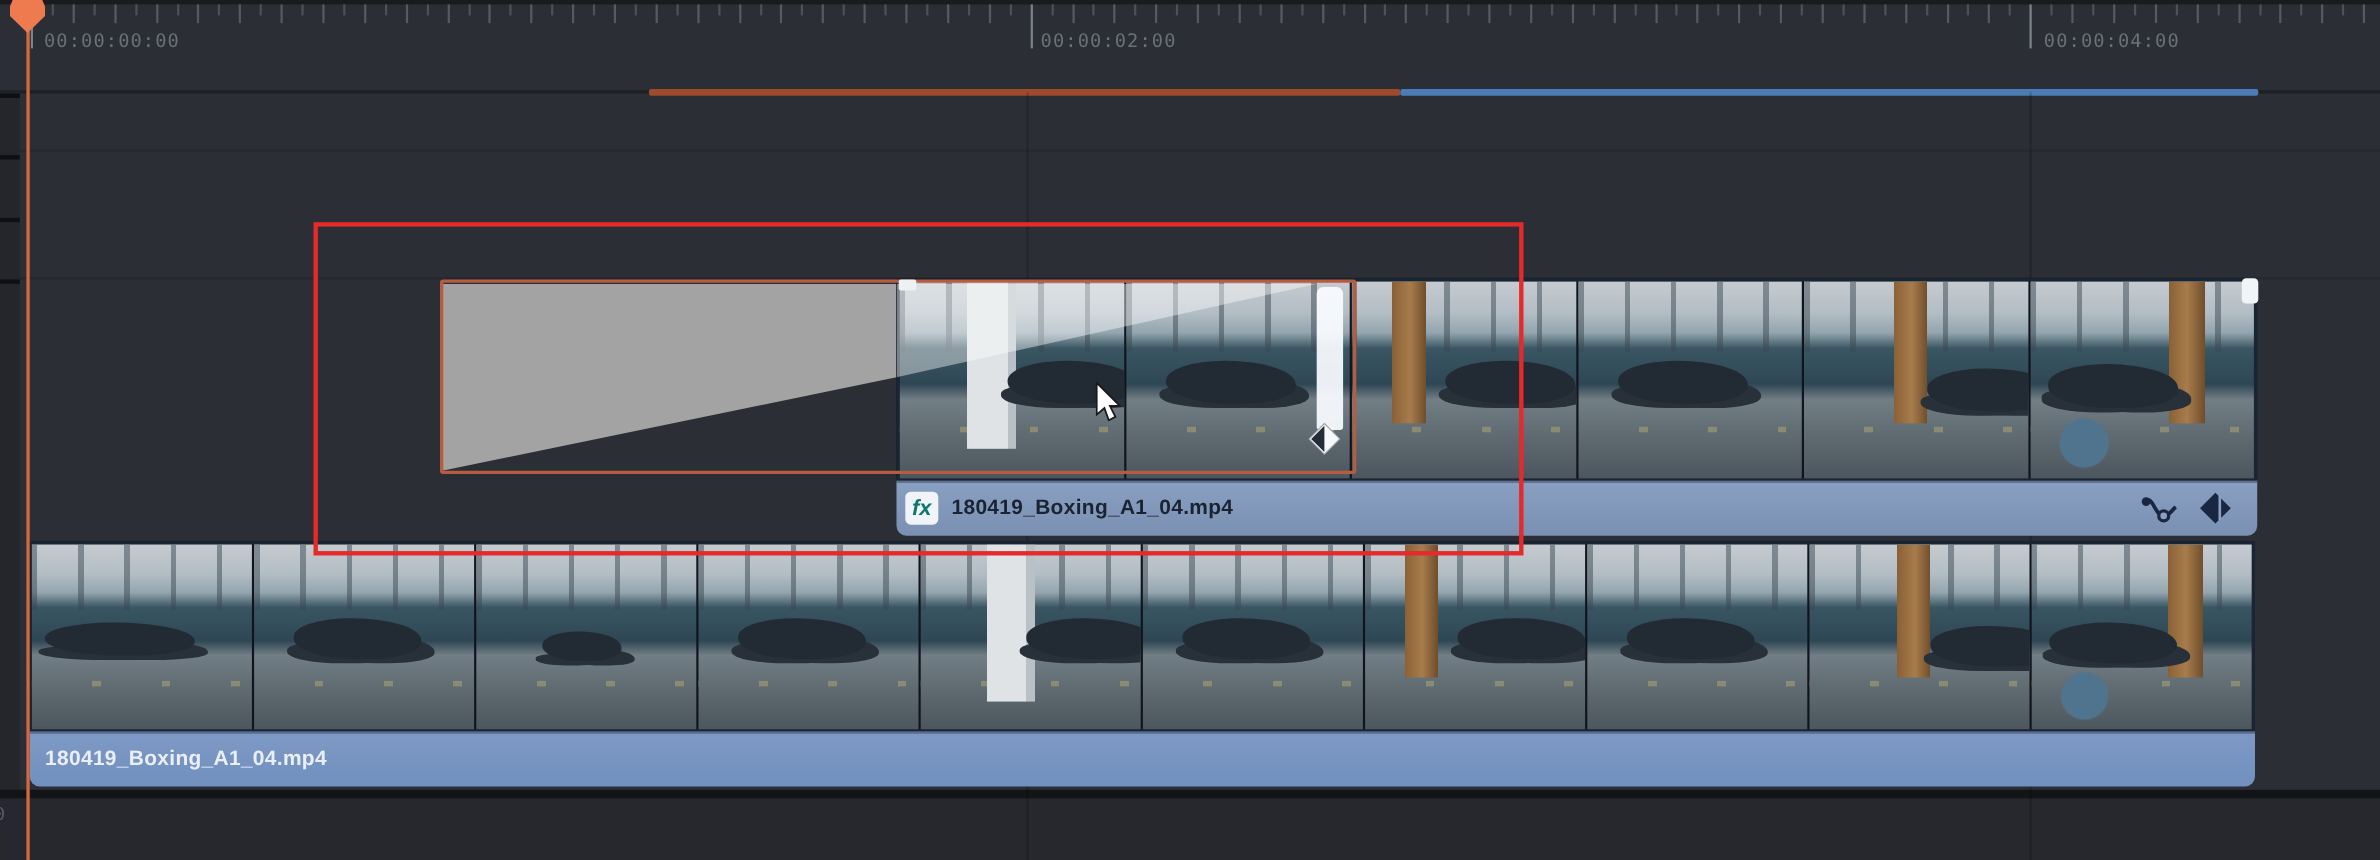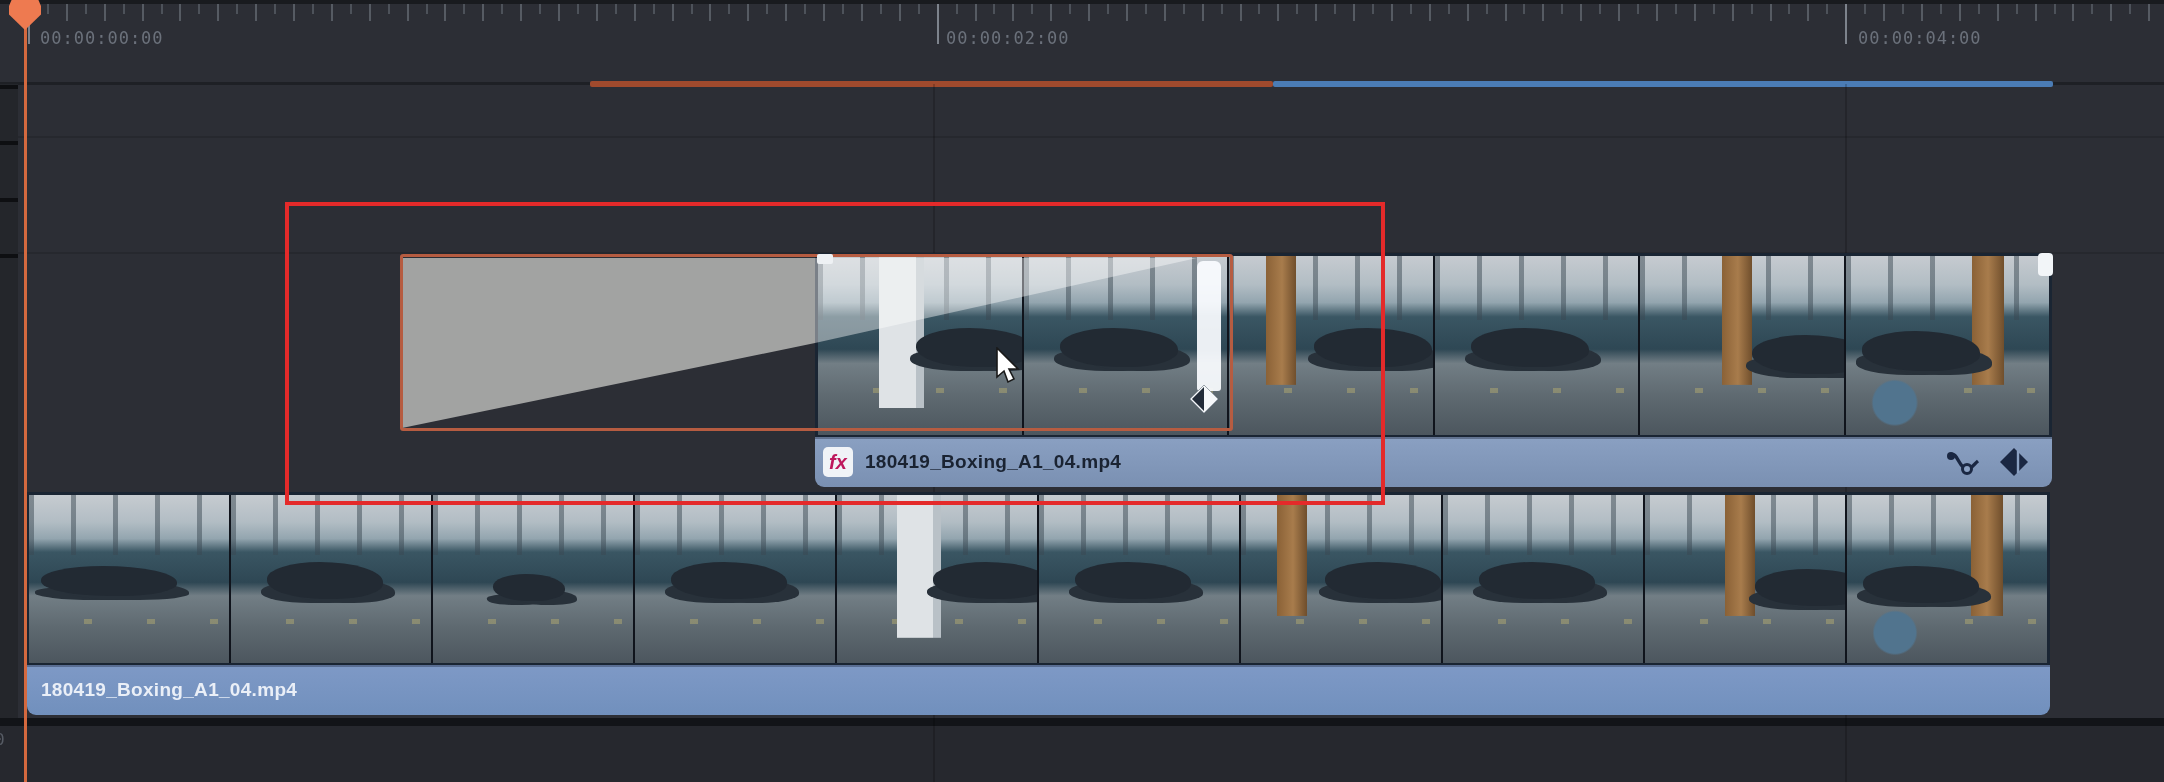--- a/index.html
+++ b/index.html
@@ -63,21 +63,21 @@
   .v-bagball::after{left:8%;top:42%;}
   
   #clip-v2{left:815px;top:253px;width:1237px;height:234px;}
   #clip-v2 .thumbs{left:0;top:0;width:1237px;height:184px;
       border:3px solid #1a2533;border-bottom-width:2px;}
   .clip-bar{position:absolute;display:flex;align-items:center;box-sizing:border-box;
       border-radius:0 0 9px 9px;box-shadow:inset 0 2px 0 rgba(20,30,50,.35);}
   #bar-v2{left:0;top:184px;width:1237px;height:50px;padding-left:8px;
       background:linear-gradient(180deg,#8aa0c2,#7a90b2);}
   .fx-badge{width:30px;height:30px;margin-right:12px;border-radius:5px;background:#f0f3f7;
-      color:#be185d;font-style:italic;font-weight:bold;font-size:20px;
+      color:#0f766e;font-style:italic;font-weight:bold;font-size:20px;
       display:flex;align-items:center;justify-content:center;}
   .clip-name-dark{font-size:19px;font-weight:bold;color:#1a2332;letter-spacing:.3px;}
   .clip-name-light{font-size:19px;font-weight:bold;color:#eaeff7;letter-spacing:.3px;}
   .bar-icons{margin-left:auto;display:flex;align-items:center;gap:14px;padding-right:22px;}
   
   #clip-v1{left:27px;top:492px;width:2023px;height:223px;}
   #clip-v1 .thumbs{left:0;top:0;width:2023px;height:173px;
       border:3px solid #1a2533;border-bottom-width:2px;border-left-width:2px;}
   #bar-v1{left:0;top:173px;width:2023px;height:50px;padding-left:14px;
       background:linear-gradient(180deg,#7e99c6,#718fbd);

